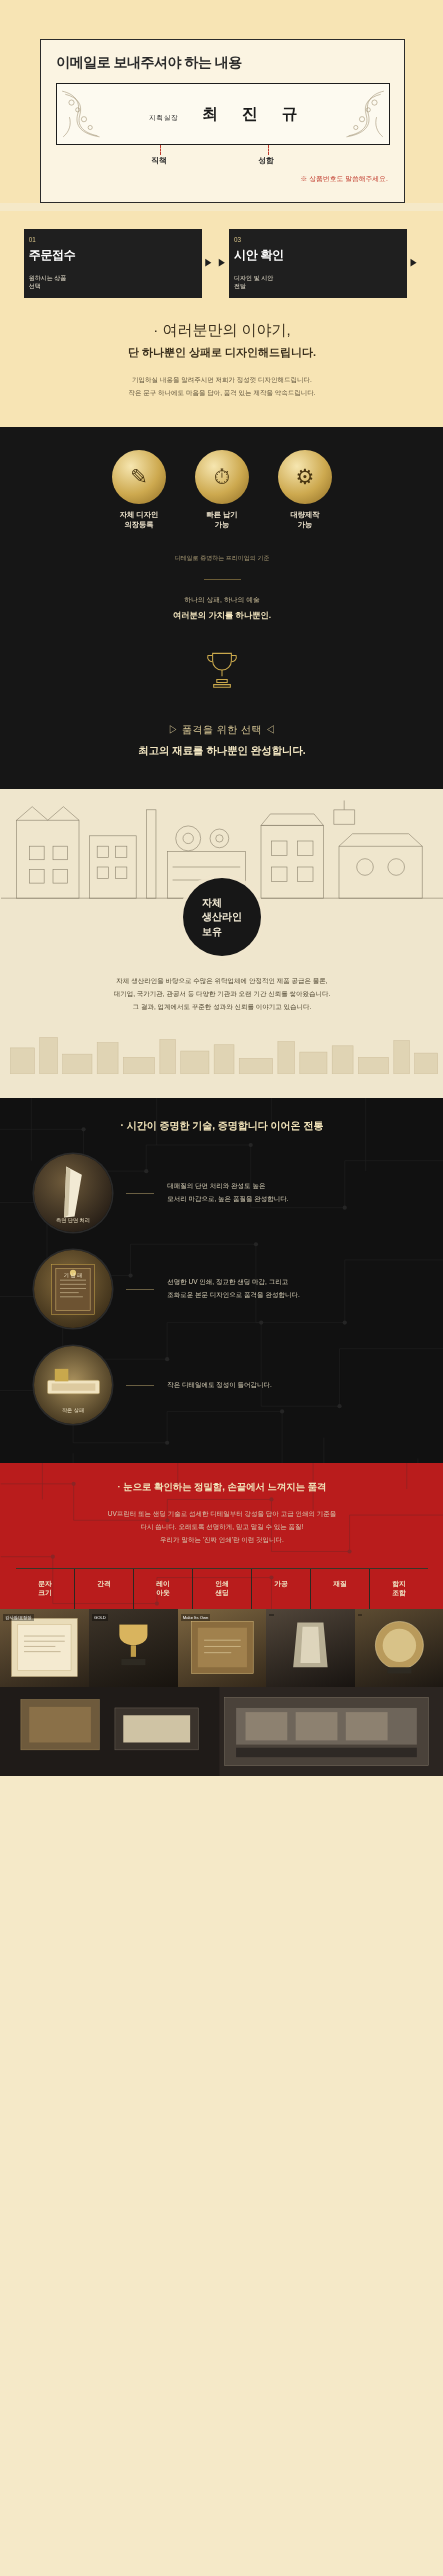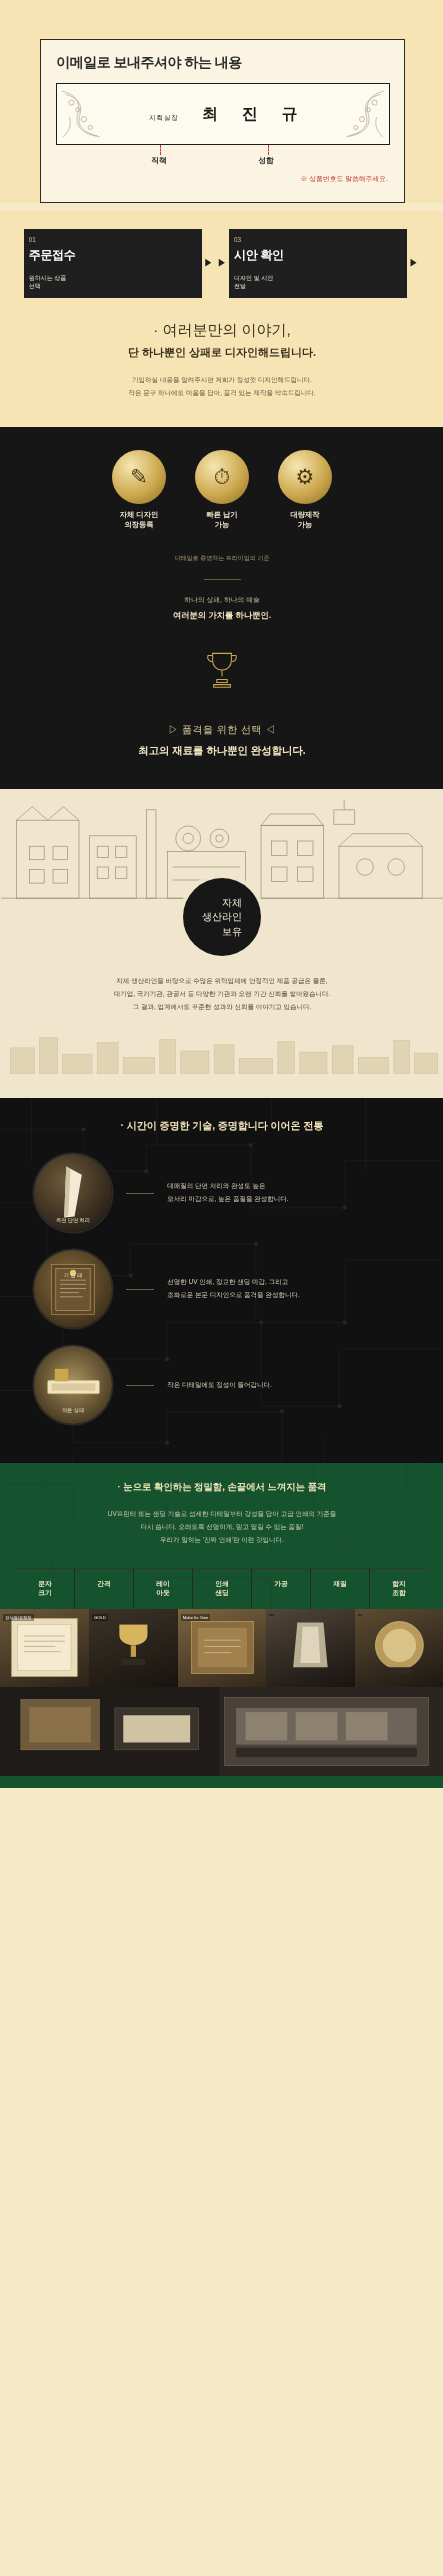--- a/index.html
+++ b/index.html
@@ -129,22 +129,22 @@
 
   
   .sec-factory {
     position: relative; background: #efe6cd; padding: 0 0 24px 0; overflow:hidden;
   }
   .factory-art { height: 130px; position: relative; background:#efe6cd; }
   .factory-art svg { position:absolute; inset:0; }
   .bubble {
     width: 78px; height: 78px; border-radius: 50%; background:#171717; color:#f4ecd6;
     margin: -41px auto 0 auto; position: relative; z-index:3;
-    display:flex; align-items:center; justify-content:center; text-align:right;
-    font-size: 10px; font-weight:normal; line-height: 1.45;
+    display:flex; align-items:center; justify-content:center; text-align:left;
+    font-size: 10px; font-weight:bold; line-height: 1.45;
     box-shadow: 0 0 0 4.2px rgba(239,230,205,.9);
   }
   .factory-text {
     width: 360px; margin: 18px auto 0 auto; text-align:center;
     font-size: 6.5px; line-height: 2; color:#4a412c;
   }
   .city {
     height: 47px; margin-top: 13.6px; position:relative;
   }
 
@@ -164,21 +164,21 @@
     overflow:hidden; box-shadow: 0 0 0 1.6px #2a2a2a;
   }
   .thumb .tag {
     position:absolute; left:50%; top:50%; transform:translate(-50%,-50%);
     font-size: 5.2px; color:#f1e6c9; text-align:center; line-height:1.4;
   }
   .trio-row .line { width: 28px; height:0.5px; background:#6a5f42; }
   .trio-row .desc { font-size: 6.5px; line-height: 1.95; color:#ddd4bb; }
 
   
-  .sec-quality { background:#14532d; color:#eee; padding: 18px 0 12px 0; position:relative; }
+  .sec-quality { background:#b91c1c; color:#eee; padding: 18px 0 0 0; position:relative; }
   .sec-quality .circuit2 { position:absolute; inset:0; opacity:.35; }
   .sec-quality .inner { position:relative; z-index:2; }
   .q-title { text-align:center; font-size:9.4px; font-weight:bold; color:#f0e2b8; margin-bottom: 13.6px; }
   .q-text { width: 355px; margin: 0 auto; text-align:center; font-size:6.5px; line-height:2; color:#d7cdb4; }
   .spec-row {
     margin-top: 22px; display:flex; width: 412px; margin-left:auto; margin-right:auto;
     border-top: 0.5px solid #3a3528;
   }
   .spec {
     flex:1; text-align:center; padding: 9.4px 2.1px 11.5px 2.1px; font-size: 6.8px; font-weight:bold;

